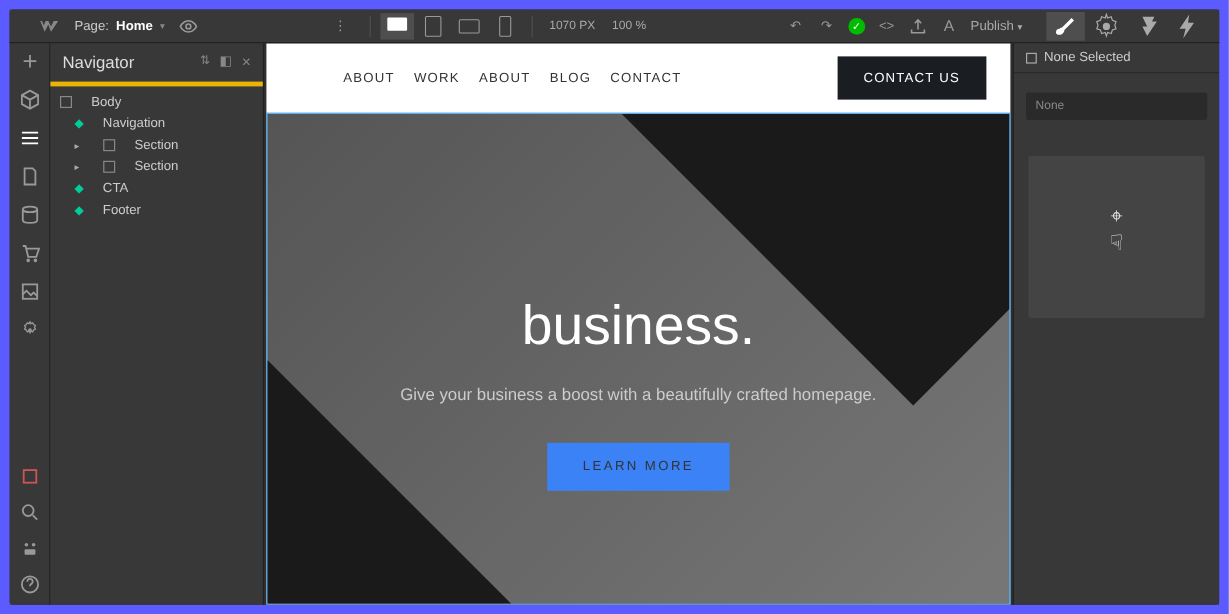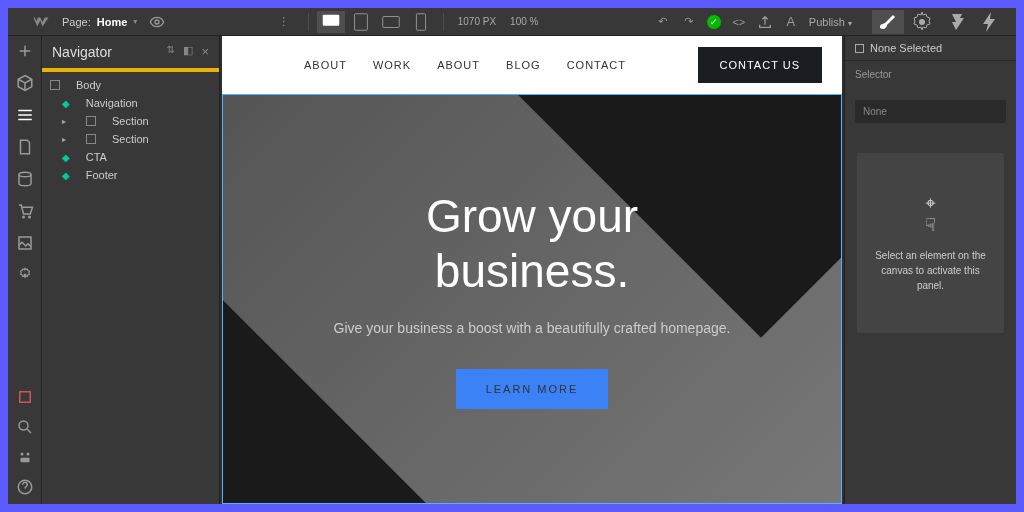--- a/index.html
+++ b/index.html
@@ -33,21 +33,21 @@
 .tree-item{display:flex;align-items:center;padding:3px 8px;gap:16px;cursor:pointer}
 .indent1{padding-left:20px}
 .tree-caret{font-size:8px;color:#aaa;width:8px}
 .tree-ico{width:10px;height:10px;display:inline-block}
 .ico-body{border:1px solid #888}
 .ico-green{color:#0c9;font-size:10px}
 .ico-section{border:1px solid #888}
 .canvas-area{flex:1;background:#2e2e2e;display:flex;justify-content:center;overflow:hidden;padding:0}
 .canvas{width:620px;height:100%;background:#fff;display:flex;flex-direction:column;position:relative}
 .site-nav{height:58px;display:flex;align-items:center;padding:0 20px;font-size:11px;letter-spacing:1px;color:#333}
-.nav-links{display:flex;gap:26px;margin-left:62px}
+.nav-links{display:flex;gap:16px;margin-left:44px}
 .contact-btn{margin-left:auto;background:#1a1e23;color:#fff;padding:12px 22px;font-size:11px;letter-spacing:1px}
 .hero{flex:1;position:relative;overflow:hidden;background:#666;display:flex;flex-direction:column;align-items:center;justify-content:center;text-align:center;color:#fff;border:1px solid #4fb3ff}
 .hero-bg{position:absolute;inset:0;background:linear-gradient(135deg,#555 0%,#777 100%)}
 .hero-shape{position:absolute;width:400px;height:400px;background:#1a1a1a;transform:rotate(45deg)}
 .s1{top:-240px;right:-120px}
 .s2{bottom:-280px;left:-200px}
 .hero-content{position:relative;z-index:2;padding:0 20px}
 .hero-title{font-size:46px;font-weight:300;line-height:1.2;margin-bottom:18px;font-family:'Segoe UI',sans-serif}
 .hero-sub{font-size:14px;color:#ccc;margin-bottom:30px;line-height:1.6}
 .learn-btn{background:#3b82f6;color:#333;padding:14px 30px;font-size:11px;letter-spacing:2px;display:inline-block}
@@ -250,35 +250,33 @@
             <span>CONTACT</span>
           </div>
           <div class="contact-btn">CONTACT US</div>
         </div>
         <div class="hero">
           <div class="hero-bg"></div>
           <div class="hero-shape s1"></div>
           <div class="hero-shape s2"></div>
           <div class="hero-content">
             <div class="hero-title">
-              <span>Grow your</span><br><span>business.</span>
+              <br><span>business.</span>
             </div>
             <div class="hero-sub">Give your business a boost with a beautifully crafted homepage.</div>
             <div class="learn-btn">LEARN MORE</div>
           </div>
         </div>
       </div>
     </div>
 
     <div class="right-panel">
       <div class="rp-row">
           <span class="sq"></span>
           <span>None Selected</span>
         </div>
-      <div class="rp-label">Selector</div>
       <div class="rp-select">None</div>
       <div class="rp-placeholder">
         <div class="rp-placeholder-ico">⌖<br>☟</div>
-        <div class="rp-placeholder-text">Select an element on the canvas to activate this panel.</div>
       </div>
     </div>
   </div>
 </div>
 
 </body></html>

